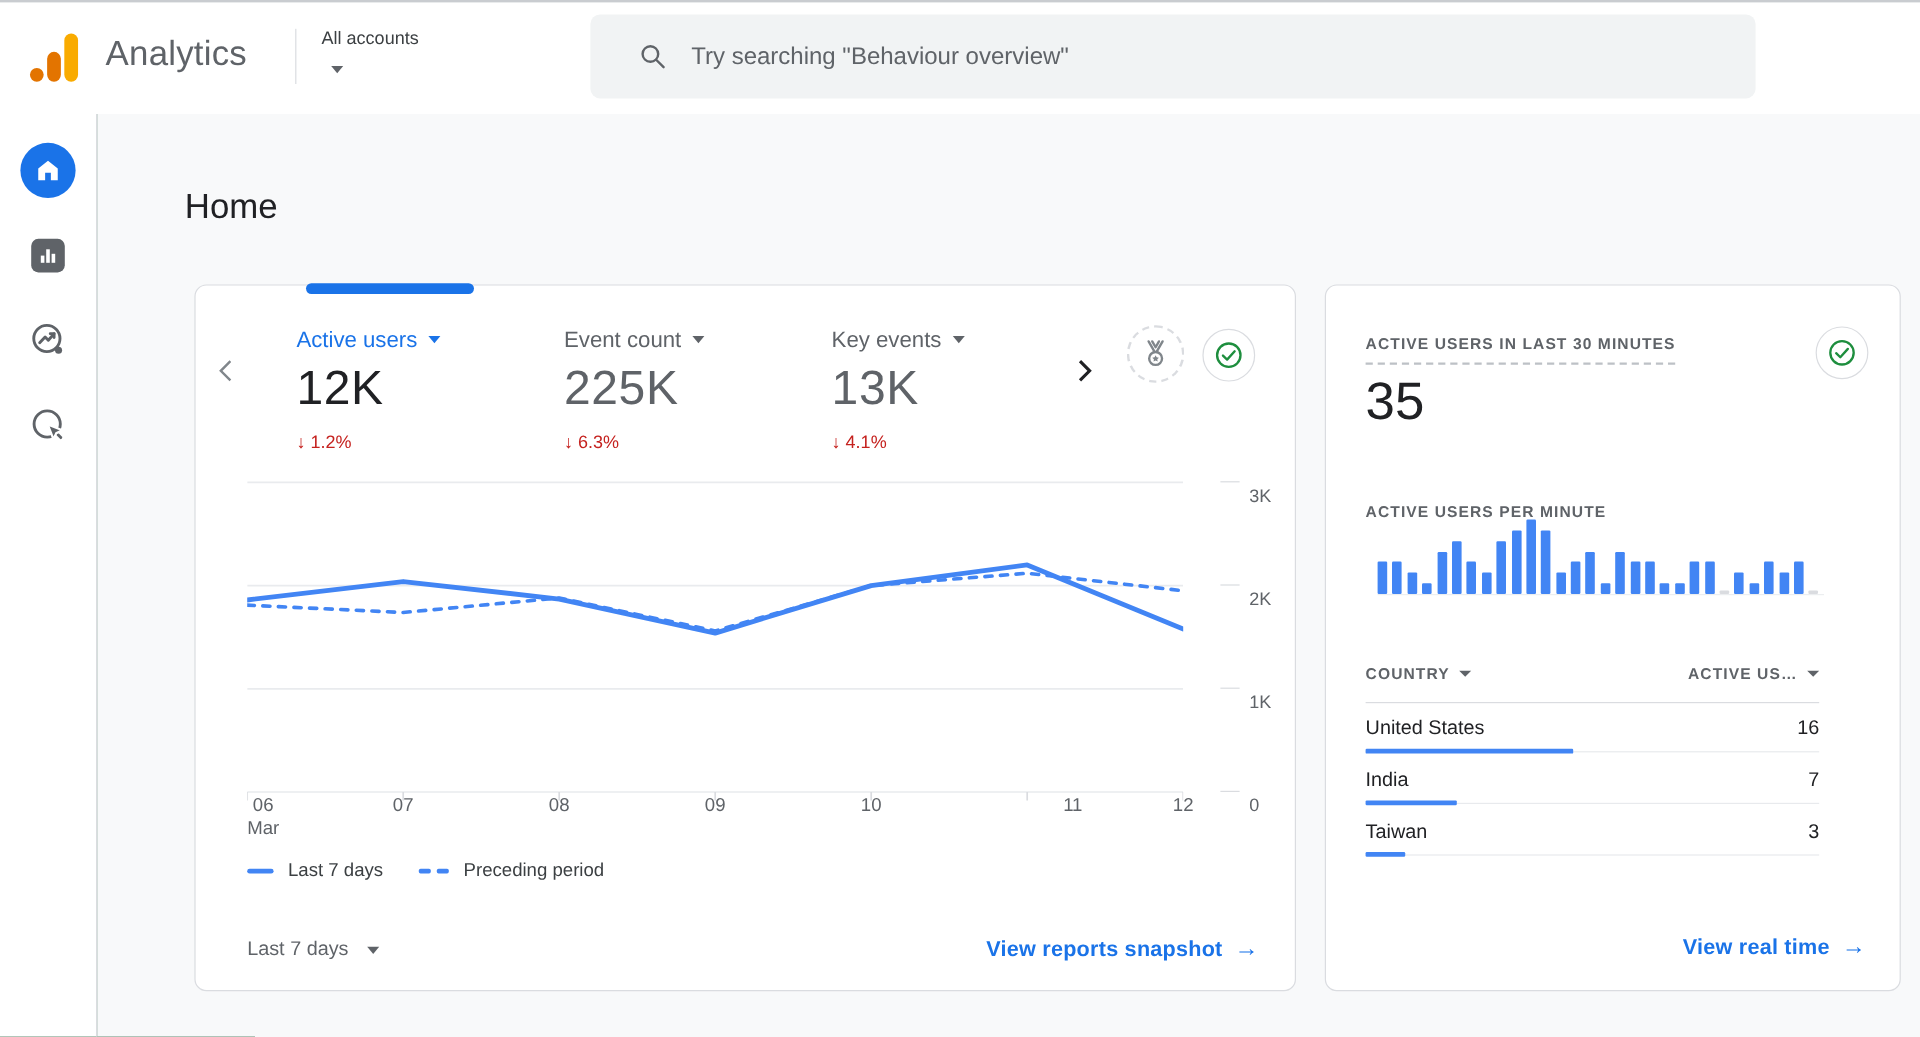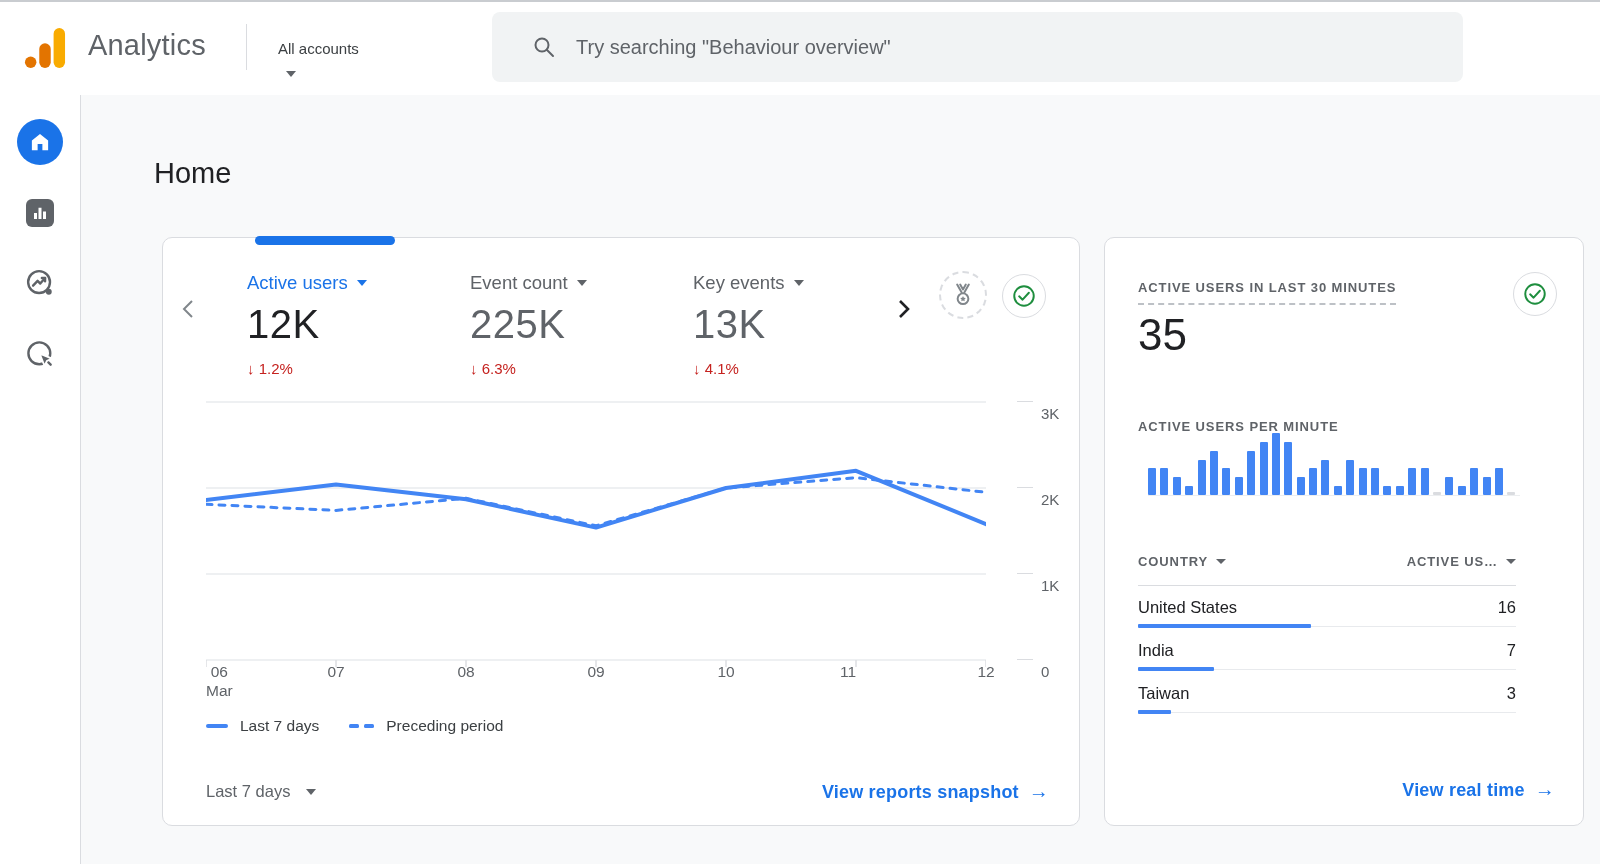--- a/index.html
+++ b/index.html
@@ -5,21 +5,21 @@
   * { margin:0; padding:0; box-sizing:border-box; }
   body { font-family:"Liberation Sans", sans-serif; background:#fff; }
   .app { position:relative; width:1600px; height:864px; overflow:hidden; background:#14532d; }
   .app::before { content:""; position:absolute; top:0; left:0; right:0; height:2px; background:#c9ccd0; z-index:9; }
 
   
   .header { position:absolute; top:0; left:0; width:1600px; height:95px; background:#fff; z-index:5; }
   .logo { position:absolute; left:24px; top:27px; width:42px; height:42px; }
   .app-name { position:absolute; left:88px; top:29px; font-size:29px; color:#5f6368; letter-spacing:.2px; }
   .header-divider { position:absolute; left:246px; top:24px; width:1px; height:46px; background:#dadce0; }
-  .account { position:absolute; left:268px; top:40px;margin-left:10px; }
+  .account { position:absolute; left:268px; top:24px; }
   .account-label { font-size:15px; color:#3c4043; }
   .account .caret { margin:14px 0 0 8px; }
   .caret { display:inline-block; width:0; height:0; border-left:5px solid transparent; border-right:5px solid transparent; border-top:6px solid currentColor; color:#5f6368; }
   .search { position:absolute; left:492px; top:12px; width:971px; height:70px; background:#f1f3f4; border-radius:8px; display:flex; align-items:center; padding-left:40px; }
   .search input { border:none; outline:none; background:transparent; font-family:inherit; font-size:20px; color:#3c4043; margin-left:20px; width:820px; }
   .search input::placeholder { color:#5f6368; opacity:1; }
 
   
   .sidebar { position:absolute; top:95px; left:0; width:81px; height:769px; background:#fff; border-right:1px solid #dadce0; z-index:4; }
   .nav-item { position:absolute; left:0; width:80px; display:flex; justify-content:center; cursor:pointer; }
@@ -254,21 +254,21 @@
             <i></i>
             <span>0</span>
           </div>
         </div>
       <div id="xlabel-row" class="xlabel-row">
           <div class="xlabel first" style="left:0px"><span>06</span><em>Mar</em></div>
           <div class="xlabel" style="left:130px"><span>07</span></div>
           <div class="xlabel" style="left:260px"><span>08</span></div>
           <div class="xlabel" style="left:390px"><span>09</span></div>
           <div class="xlabel" style="left:520px"><span>10</span></div>
-          <div class="xlabel" style="left:642px"><span>11</span></div>
+          <div class="xlabel" style="left:688px"><span>11</span></div>
           <div class="xlabel" style="left:780px"><span>12</span></div>
         </div>
 
       <div class="legend">
         <span class="sw-solid"></span>
         <span>Last 7 days</span>
         <span class="sw-dashed">
             <i></i>
             <i></i>
           </span>

